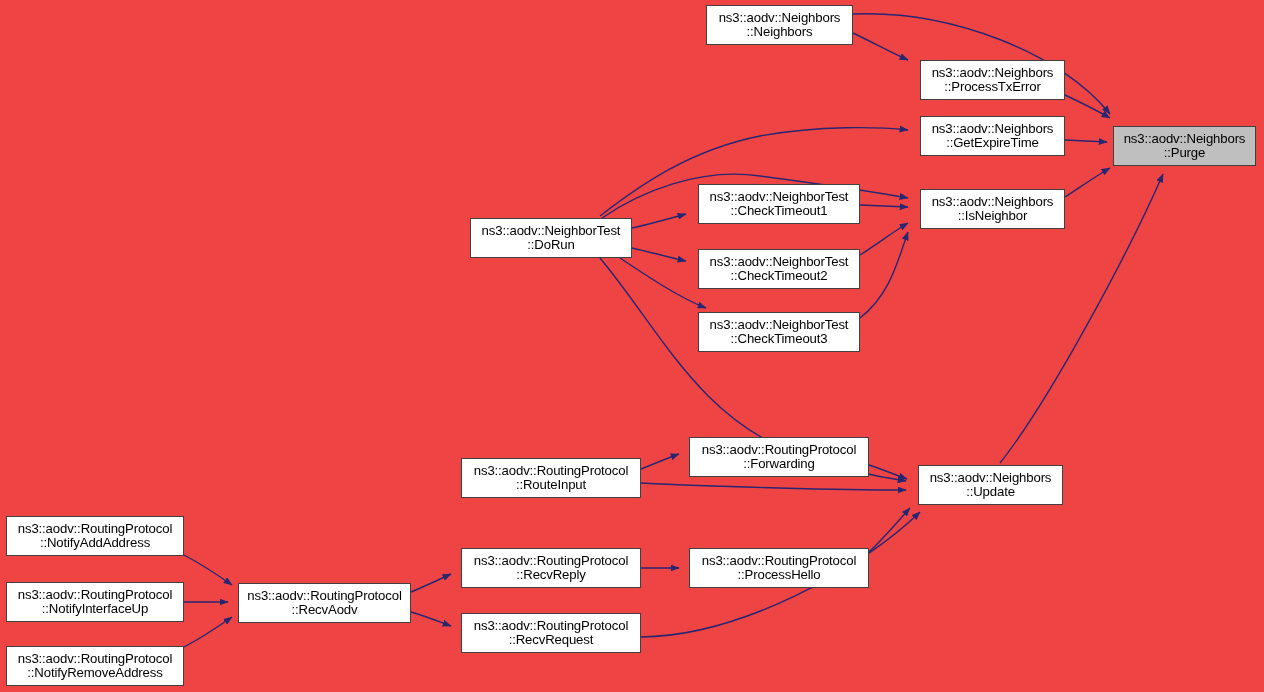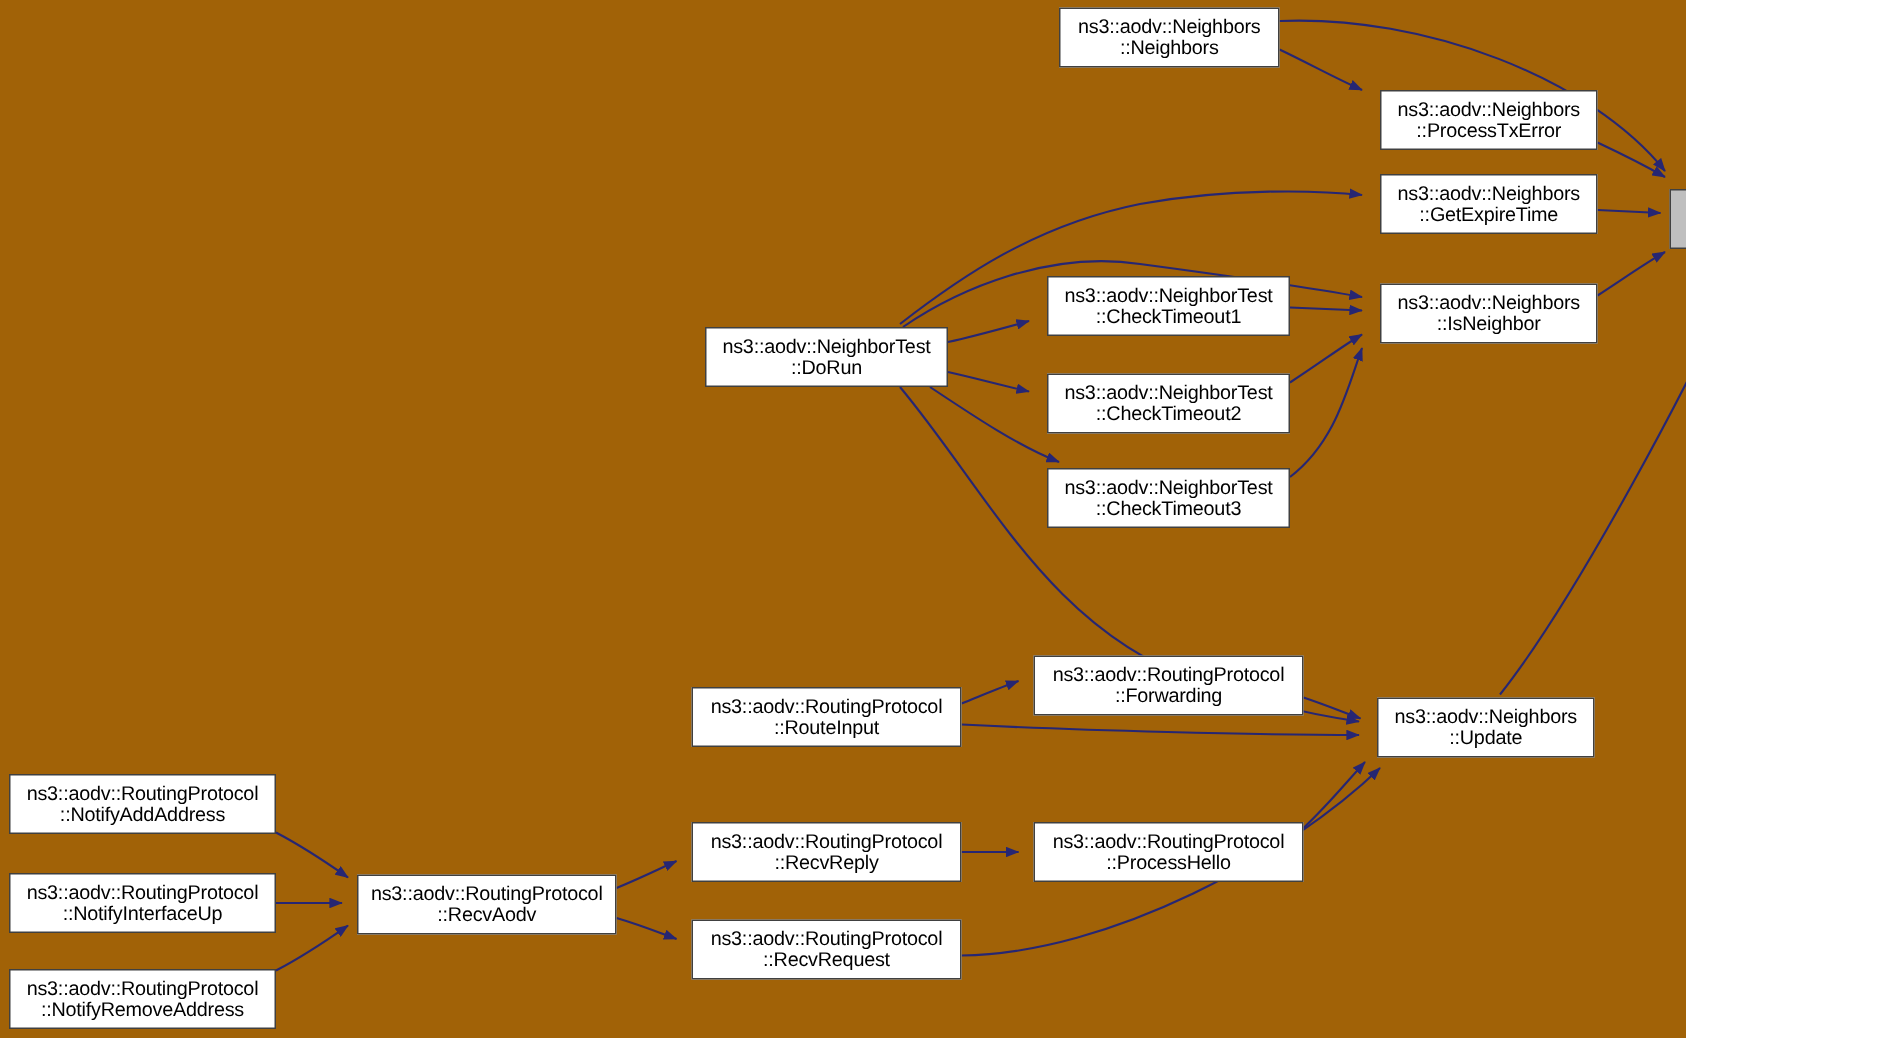--- a/index.html
+++ b/index.html
@@ -2,23 +2,23 @@
 <html><head>
 <meta charset="utf-8">
 <style>
   html, body {
     margin: 0;
     padding: 0;
     background: #ffffff;
   }
   #canvas {
     position: relative;
-    width: 1124px;
+    width: 1264px;
     height: 692px;
-    background: #a16207;
+    background: #ef4444;
     overflow: hidden;
     font-family: "Liberation Sans", sans-serif;
   }
   #edges {
     position: absolute;
     left: 0;
     top: 0;
     width: 1264px;
     height: 692px;
     pointer-events: none;

